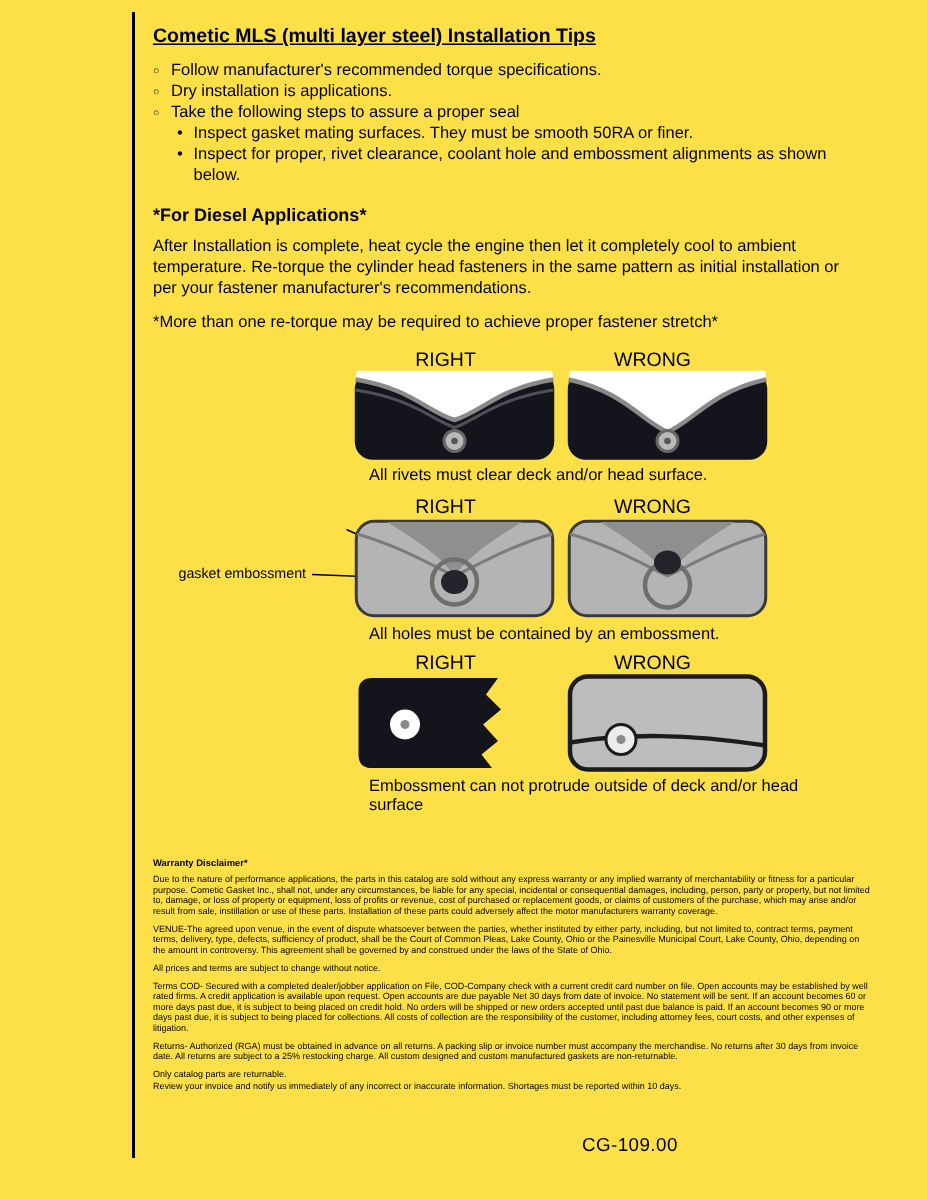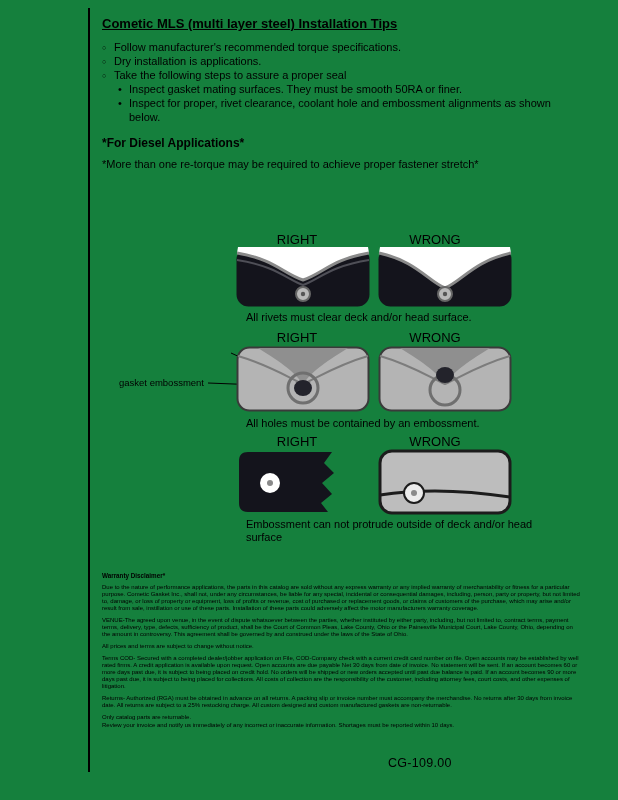--- a/index.html
+++ b/index.html
@@ -1,18 +1,18 @@
 <!DOCTYPE html>
 <html><head>
 <meta charset="utf-8">
 <style>
   * { box-sizing: border-box; }
   html,body { margin:0; padding:0; background:#ffffff; }
   body { font-family:"Liberation Sans", sans-serif; color:#000; }
-  .page { position:relative; width:618px; height:800px; background:#15803d; overflow:hidden;text-decoration:underline; }
+  .page { position:relative; width:618px; height:800px; background:#fde047; overflow:hidden;text-decoration:underline; }
   .vrule { position:absolute; left:88px; top:8px; width:2px; height:764px; background:#000; }
 
   .content { position:absolute; left:102px; top:16px; width:478px; }
   .title { font-size:13px; font-weight:bold; text-decoration:underline; margin:0 0 9px 0; }
 
   ul.tips, ul.subtips { list-style:none; margin:0; padding:0; font-size:11px; line-height:14px; }
   ul.tips > li { position:relative; padding-left:12px; }
   ul.tips > li::before { content:"○"; position:absolute; left:0; top:1px; font-size:7px; }
   ul.subtips { margin-left:16px; }
   ul.subtips > li { position:relative; padding-left:11px; }
@@ -62,20 +62,21 @@
       <li>Follow manufacturer's recommended torque specifications.</li>
       <li>Dry installation is applications.</li>
       <li>Take the following steps to assure a proper seal</li>
     </ul>
     <ul class="subtips">
       <li>Inspect gasket mating surfaces.  They must be smooth 50RA or finer.</li>
       <li>Inspect for proper, rivet clearance, coolant hole and embossment alignments as shown below.</li>
     </ul>
 
     <h2 class="diesel-heading">*For Diesel Applications*</h2>
+    <p class="para">After Installation is complete, heat cycle the engine then let it completely cool to ambient temperature. Re-torque the cylinder head fasteners in the same pattern as initial installation or per your fastener manufacturer's recommendations.</p>
     <p class="para">*More than one re-torque may be required to achieve proper fastener stretch*</p>
   </div>
 
   <div class="fig-labels labels1">
     <span>RIGHT</span>
     <span>WRONG</span>
   </div>
   <div class="fig-panels panels1">
     <svg width="134" height="60" viewBox="0 0 134 60">
       <rect x="0.5" y="0.5" width="133" height="59" rx="12" fill="#14141c"></rect>

